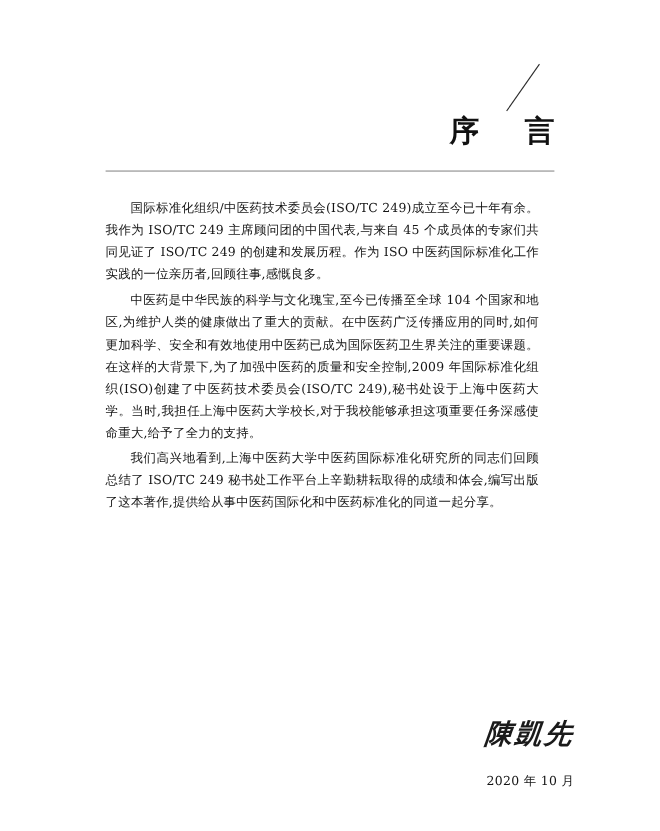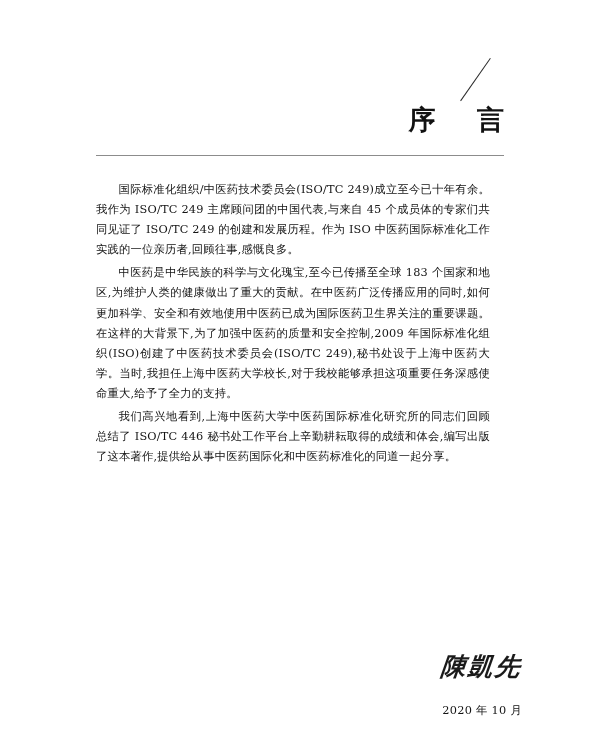--- a/index.html
+++ b/index.html
@@ -115,22 +115,22 @@
   </div>
 
   <div class="title-block">
     <div class="title">序 言</div>
   </div>
 
   <div class="title-rule"></div>
 
   <div class="body-block">
     <p class="para">国际标准化组织/中医药技术委员会(ISO/TC 249)成立至今已十年有余。我作为 ISO/TC 249 主席顾问团的中国代表,与来自 45 个成员体的专家们共同见证了 ISO/TC 249 的创建和发展历程。作为 ISO 中医药国际标准化工作实践的一位亲历者,回顾往事,感慨良多。</p>
-    <p class="para">中医药是中华民族的科学与文化瑰宝,至今已传播至全球 183 个国家和地区,为维护人类的健康做出了重大的贡献。在中医药广泛传播应用的同时,如何更加科学、安全和有效地使用中医药已成为国际医药卫生界关注的重要课题。在这样的大背景下,为了加强中医药的质量和安全控制,2009 年国际标准化组织(ISO)创建了中医药技术委员会(ISO/TC 249),秘书处设于上海中医药大学。当时,我担任上海中医药大学校长,对于我校能够承担这项重要任务深感使命重大,给予了全力的支持。</p>
-    <p class="para">我们高兴地看到,上海中医药大学中医药国际标准化研究所的同志们回顾总结了 ISO/TC 446 秘书处工作平台上辛勤耕耘取得的成绩和体会,编写出版了这本著作,提供给从事中医药国际化和中医药标准化的同道一起分享。</p>
+    <p class="para">中医药是中华民族的科学与文化瑰宝,至今已传播至全球 104 个国家和地区,为维护人类的健康做出了重大的贡献。在中医药广泛传播应用的同时,如何更加科学、安全和有效地使用中医药已成为国际医药卫生界关注的重要课题。在这样的大背景下,为了加强中医药的质量和安全控制,2009 年国际标准化组织(ISO)创建了中医药技术委员会(ISO/TC 249),秘书处设于上海中医药大学。当时,我担任上海中医药大学校长,对于我校能够承担这项重要任务深感使命重大,给予了全力的支持。</p>
+    <p class="para">我们高兴地看到,上海中医药大学中医药国际标准化研究所的同志们回顾总结了 ISO/TC 249 秘书处工作平台上辛勤耕耘取得的成绩和体会,编写出版了这本著作,提供给从事中医药国际化和中医药标准化的同道一起分享。</p>
   </div>
 
   <div class="signature-block">
     <div class="signature">陳凱先</div>
     <div class="sig-date">2020 年 10 月</div>
   </div>
 
 </div>
 
 </body></html>

